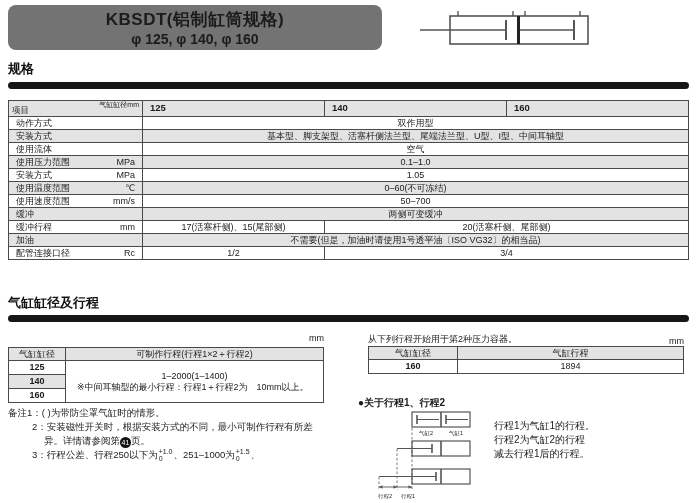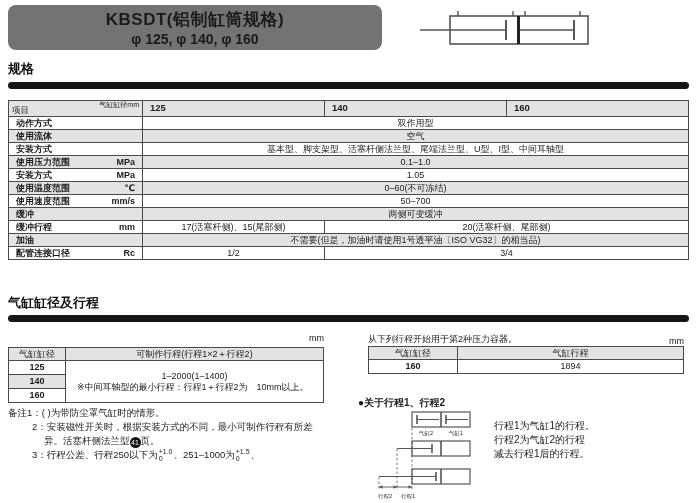--- a/index.html
+++ b/index.html
@@ -28,21 +28,21 @@
 
   
   table { border-collapse: collapse; table-layout: fixed; }
   th, td { border: 1px solid #4a4a4a; font-size: 9px; padding: 0 7px; line-height: 1.15; }
 
   
   .spec-table { left: 8px; top: 100px; width: 681px; }
   .spec-table thead th { background: #e3e3e3; font-weight: bold; font-size: 9.5px; height: 16px; text-align: left; }
   .spec-table tbody tr { height: 13px; }
   .spec-table tbody tr:nth-child(even) { background: #e3e3e3; }
-  .spec-table .item-cell { text-align: center; font-weight: bold; }
+  .spec-table .item-cell { text-align: center; }
   .spec-table .item-wrap { display: flex; justify-content: space-between; align-items: center; }
   .spec-table .val { text-align: center; }
   th.corner {
     position: relative; padding: 0;
     background-color: #e3e3e3;
     background-image: linear-gradient(to bottom right,
       transparent calc(50% - 0.7px), #666 calc(50% - 0.7px),
       #666 calc(50% + 0.7px), transparent calc(50% + 0.7px));
   }
   .corner-top { position: absolute; top: 0px; right: 3px; font-size: 7px; font-weight: normal; }
@@ -133,34 +133,34 @@
           <div class="item-wrap">
             <span>动作方式</span>
             <span></span>
           </div>
         </td>
       <td class="val" colspan="3">双作用型</td>
     </tr>
     <tr>
       <td class="item-cell">
           <div class="item-wrap">
+            <span>安装方式</span>
+            <span></span>
+          </div>
+        </td>
+      <td class="val" colspan="3">基本型、脚支架型、活塞杆侧法兰型、尾端法兰型、U型、I型、中间耳轴型</td>
+    </tr>
+    <tr>
+      <td class="item-cell">
+          <div class="item-wrap">
             <span>使用流体</span>
             <span></span>
           </div>
         </td>
       <td class="val" colspan="3">空气</td>
-    </tr>
-    <tr>
-      <td class="item-cell">
-          <div class="item-wrap">
-            <span>安装方式</span>
-            <span></span>
-          </div>
-        </td>
-      <td class="val" colspan="3">基本型、脚支架型、活塞杆侧法兰型、尾端法兰型、U型、I型、中间耳轴型</td>
     </tr>
     <tr>
       <td class="item-cell">
           <div class="item-wrap">
             <span>使用压力范围</span>
             <span>MPa</span>
           </div>
         </td>
       <td class="val" colspan="3">0.1–1.0</td>
     </tr>
@@ -289,21 +289,21 @@
 </table>
 
 <div class="abs notes">
   <div>
     <span>备注1：</span><span>( )为带防尘罩气缸时的情形。</span>
   </div>
   <div class="ind1">
     <span>2：</span><span>安装磁性开关时，根据安装方式的不同，最小可制作行程有所差</span>
   </div>
   <div class="ind2">
-    <span>异。活塞杆侧法兰型</span><span class="page-badge">41</span><span>页。</span>
+    <span>异。详情请参阅第</span><span class="page-badge">41</span><span>页。</span>
   </div>
   <div class="ind1">
     <span>3：</span><span>行程公差、行程250以下为</span><span class="tol">
         <span class="t">+1.0</span>
         <span class="b">0</span>
       </span><span>、251–1000为</span><span class="tol">
         <span class="t">+1.5</span>
         <span class="b">0</span>
       </span><span>、</span>
   </div>

